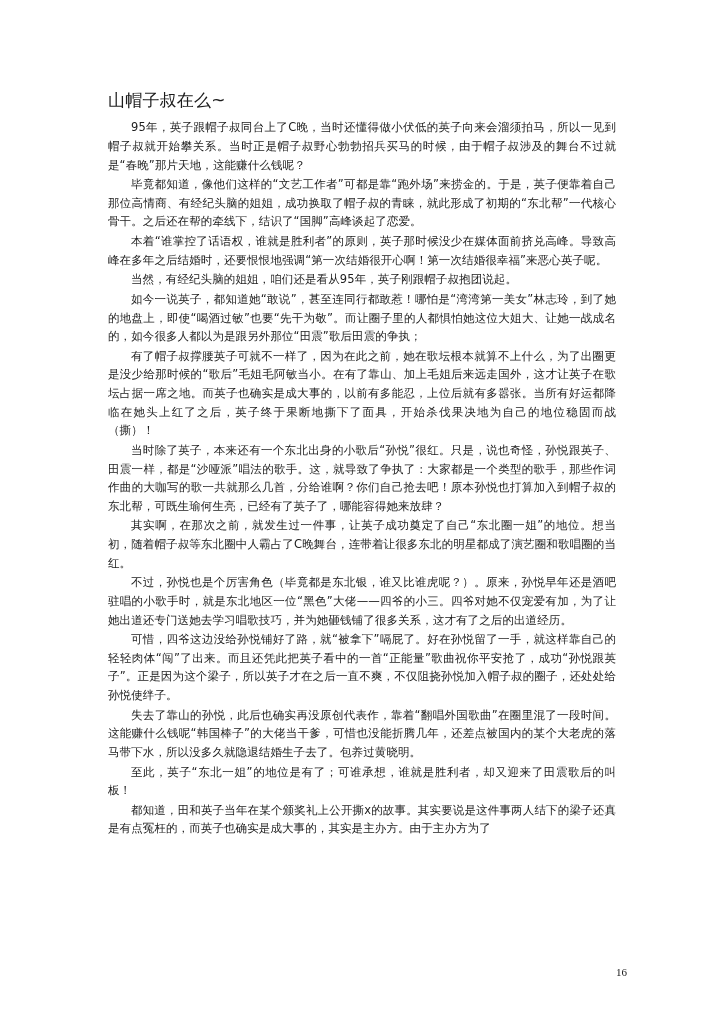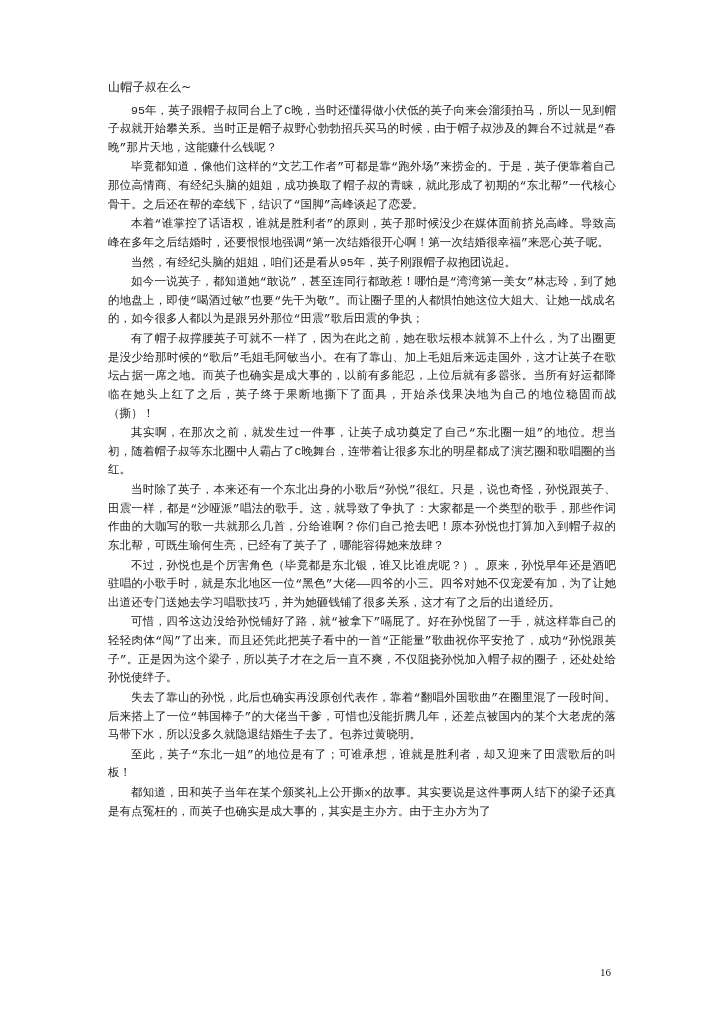--- a/index.html
+++ b/index.html
@@ -19,60 +19,59 @@
     overflow: hidden;
     box-sizing: border-box;
   }
   .content {
     position: absolute;
     left: 108px;
     top: 78px;
     width: 508px;
   }
   .doc-title {
-    font-size: 12px;
+    font-size: 17px;
     line-height: 1.55;
     color: #1a1a1a;
-    margin: 0 0 5px 0;
+    margin: 9px 0 5px 0;
     letter-spacing: 0.2px;
   }
   .para {
     font-size: 11.5px;
     line-height: 1.62;
     color: #1c1c1c;
     margin: 0 0 1px 0;
     text-align: justify;
     text-justify: inter-ideograph;
     text-indent: 2em;
     letter-spacing: 0.1px;
-    font-family: Liberation Mono, monospace;
   }
   .page-number {
     position: absolute;
-    right: 112px;
+    right: 96px;
     bottom: 46px;
     font-size: 11px;
     color: #1a1a1a;
     font-family: "Liberation Serif", serif;
   }
 </style>
 </head>
 <body>
 
 <div class="page">
   <div class="content">
     <p class="doc-title">山帽子叔在么~</p>
     <p class="para">95年，英子跟帽子叔同台上了C晚，当时还懂得做小伏低的英子向来会溜须拍马，所以一见到帽子叔就开始攀关系。当时正是帽子叔野心勃勃招兵买马的时候，由于帽子叔涉及的舞台不过就是“春晚”那片天地，这能赚什么钱呢？</p>
     <p class="para">毕竟都知道，像他们这样的“文艺工作者”可都是靠“跑外场”来捞金的。于是，英子便靠着自己那位高情商、有经纪头脑的姐姐，成功换取了帽子叔的青睐，就此形成了初期的“东北帮”一代核心骨干。之后还在帮的牵线下，结识了“国脚”高峰谈起了恋爱。</p>
     <p class="para">本着“谁掌控了话语权，谁就是胜利者”的原则，英子那时候没少在媒体面前挤兑高峰。导致高峰在多年之后结婚时，还要恨恨地强调“第一次结婚很开心啊！第一次结婚很幸福”来恶心英子呢。</p>
     <p class="para">当然，有经纪头脑的姐姐，咱们还是看从95年，英子刚跟帽子叔抱团说起。</p>
     <p class="para">如今一说英子，都知道她“敢说”，甚至连同行都敢惹！哪怕是“湾湾第一美女”林志玲，到了她的地盘上，即使“喝酒过敏”也要“先干为敬”。而让圈子里的人都惧怕她这位大姐大、让她一战成名的，如今很多人都以为是跟另外那位“田震”歌后田震的争执；</p>
     <p class="para">有了帽子叔撑腰英子可就不一样了，因为在此之前，她在歌坛根本就算不上什么，为了出圈更是没少给那时候的“歌后”毛姐毛阿敏当小。在有了靠山、加上毛姐后来远走国外，这才让英子在歌坛占据一席之地。而英子也确实是成大事的，以前有多能忍，上位后就有多嚣张。当所有好运都降临在她头上红了之后，英子终于果断地撕下了面具，开始杀伐果决地为自己的地位稳固而战（撕）！</p>
+    <p class="para">当时除了英子，本来还有一个东北出身的小歌后“孙悦”很红。只是，说也奇怪，孙悦跟英子、田震一样，都是“沙哑派”唱法的歌手。这，就导致了争执了：大家都是一个类型的歌手，那些作词作曲的大咖写的歌一共就那么几首，分给谁啊？你们自己抢去吧！原本孙悦也打算加入到帽子叔的东北帮，可既生瑜何生亮，已经有了英子了，哪能容得她来放肆？</p>
     <p class="para">其实啊，在那次之前，就发生过一件事，让英子成功奠定了自己“东北圈一姐”的地位。想当初，随着帽子叔等东北圈中人霸占了C晚舞台，连带着让很多东北的明星都成了演艺圈和歌唱圈的当红。</p>
-    <p class="para">当时除了英子，本来还有一个东北出身的小歌后“孙悦”很红。只是，说也奇怪，孙悦跟英子、田震一样，都是“沙哑派”唱法的歌手。这，就导致了争执了：大家都是一个类型的歌手，那些作词作曲的大咖写的歌一共就那么几首，分给谁啊？你们自己抢去吧！原本孙悦也打算加入到帽子叔的东北帮，可既生瑜何生亮，已经有了英子了，哪能容得她来放肆？</p>
     <p class="para">不过，孙悦也是个厉害角色（毕竟都是东北银，谁又比谁虎呢？）。原来，孙悦早年还是酒吧驻唱的小歌手时，就是东北地区一位“黑色”大佬——四爷的小三。四爷对她不仅宠爱有加，为了让她出道还专门送她去学习唱歌技巧，并为她砸钱铺了很多关系，这才有了之后的出道经历。</p>
     <p class="para">可惜，四爷这边没给孙悦铺好了路，就“被拿下”嗝屁了。好在孙悦留了一手，就这样靠自己的轻轻肉体“闯”了出来。而且还凭此把英子看中的一首“正能量”歌曲祝你平安抢了，成功“孙悦跟英子”。正是因为这个梁子，所以英子才在之后一直不爽，不仅阻挠孙悦加入帽子叔的圈子，还处处给孙悦使绊子。</p>
-    <p class="para">失去了靠山的孙悦，此后也确实再没原创代表作，靠着“翻唱外国歌曲”在圈里混了一段时间。后来搭上了一位“韩国棒子”的大佬当干爹，可惜也没能折腾几年，还差点被国内的某个大老虎的落马带下水，所以没多久就隐退结婚生子去了。包养过黄晓明。</p>
+    <p class="para">失去了靠山的孙悦，此后也确实再没原创代表作，靠着“翻唱外国歌曲”在圈里混了一段时间。这能赚什么钱呢“韩国棒子”的大佬当干爹，可惜也没能折腾几年，还差点被国内的某个大老虎的落马带下水，所以没多久就隐退结婚生子去了。包养过黄晓明。</p>
     <p class="para">至此，英子“东北一姐”的地位是有了；可谁承想，谁就是胜利者，却又迎来了田震歌后的叫板！</p>
     <p class="para">都知道，田和英子当年在某个颁奖礼上公开撕x的故事。其实要说是这件事两人结下的梁子还真是有点冤枉的，而英子也确实是成大事的，其实是主办方。由于主办方为了</p>
   </div>
   <div class="page-number">16</div>
 </div>
 
 </body></html>

